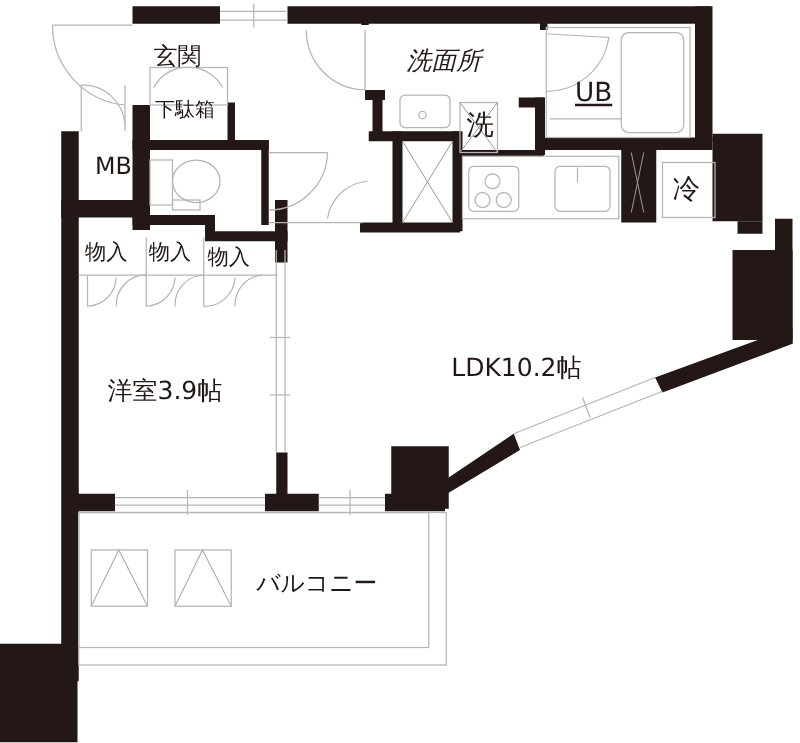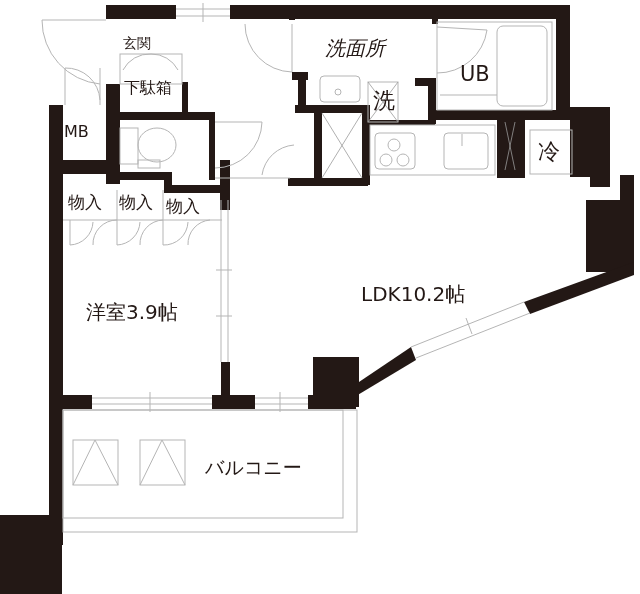--- a/index.html
+++ b/index.html
@@ -146,25 +146,25 @@
 
     <rect class="thin" x="63" y="410" width="280" height="108"></rect>
     <rect class="thin" x="63" y="410" width="294" height="122"></rect>
     <rect class="thin" x="73" y="440" width="45" height="45"></rect>
     <path class="thin" d="M 73 485 L 95 440 L 118 485"></path>
     <rect class="thin" x="140" y="440" width="45" height="45"></rect>
     <path class="thin" d="M 140 485 L 162 440 L 185 485"></path>
   </g>
 </svg>
 
-<span class="label" style="left:123px;top:36px;font-size:14px;">玄関</span>
+<span class="label" style="left:123px;top:36px;font-size:19px;">玄関</span>
 <span class="label" style="left:124px;top:80px;font-size:16px;">下駄箱</span>
-<span class="label" style="left:64px;top:124px;font-size:16px;">MB</span>
+<span class="label" style="left:76px;top:124px;font-size:19px;">MB</span>
 <span class="label" style="left:325px;top:38px;font-size:20px;font-style:italic;">洗面所</span>
 <span class="label" style="left:373px;top:90px;font-size:22px;">洗</span>
-<span class="label" style="left:460px;top:64px;font-size:21px;">UB</span>
+<span class="label" style="left:460px;top:64px;font-size:21px;text-decoration:underline;">UB</span>
 <span class="label" style="left:538px;top:141px;font-size:22px;">冷</span>
 <span class="label" style="left:68px;top:194px;font-size:17px;">物入</span>
 <span class="label" style="left:119px;top:194px;font-size:17px;">物入</span>
 <span class="label" style="left:166px;top:198px;font-size:17px;">物入</span>
 <span class="label" style="left:86px;top:302px;font-size:20px;">洋室3.9帖</span>
 <span class="label" style="left:361px;top:252px;font-size:20px;margin-top:32px;">LDK10.2帖</span>
 <span class="label" style="left:205px;top:458px;font-size:19px;text-align:center;">バルコニー</span>
 
 </body></html>

